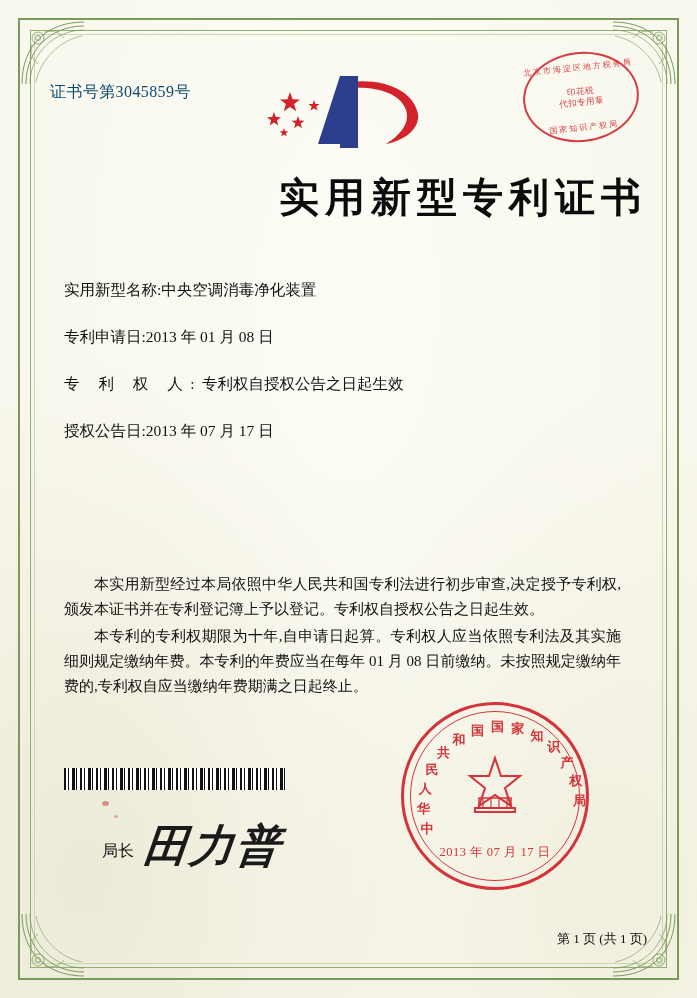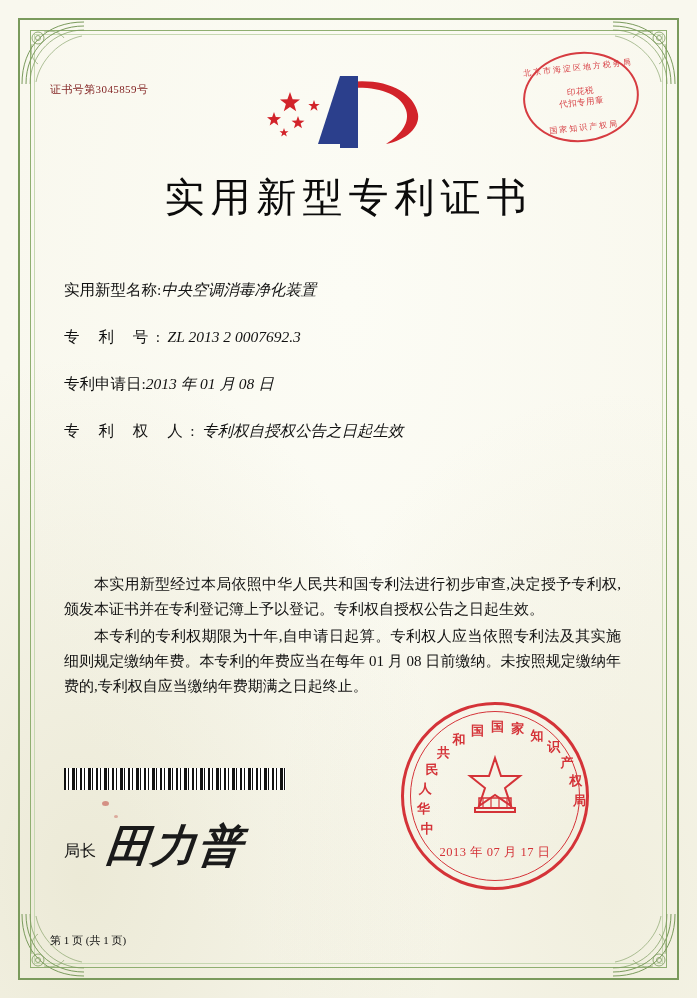--- a/index.html
+++ b/index.html
@@ -72,22 +72,22 @@
     left: 50px;
     top: 52px;
     right: 50px;
     bottom: 44px;
   }
 
   .cert-no {
     position: absolute;
     left: 0;
     top: 30px;
-    font-size: 11px;
-    color: #7f1d1d;
+    font-size: 16px;
+    color: #0c4a6e;
     letter-spacing: 0.4px;
   }
 
   
   .stamp-oval {
     position: absolute;
     right: 8px;
     top: 0px;
     width: 112px;
     height: 86px;
@@ -125,23 +125,23 @@
     transform: translateX(-50%);
     width: 190px;
     height: 84px;
   }
 
   .title {
     position: absolute;
     left: 0;
     right: 0;
     top: 118px;
-    text-align: center;
+    text-align: right;
     font-size: 40px;
-    font-weight: normal;
+    font-weight: bold;
     letter-spacing: 6px;
     color: #0b0b0b;
     font-family: "Liberation Serif", "DejaVu Serif", serif;
   }
 
   .fields {
     position: absolute;
     left: 14px;
     right: 10px;
     top: 228px;
@@ -150,21 +150,21 @@
   }
   .field-row {
     margin-bottom: 26px;
     white-space: nowrap;
   }
   .field-label {
     display: inline-block;
     color: #111;
   }
   .field-label.wide { letter-spacing: 7.5px; }
-  .field-value { color: #111; font-style: italic; }
+  .field-value { color: #111; }
 
   .body-text {
     position: absolute;
     left: 14px;
     right: 12px;
     top: 520px;
     font-size: 15px;
     line-height: 25px;
     color: #111;
     text-align: justify;
@@ -193,20 +193,21 @@
     left: 14px;
     bottom: 86px;
     display: flex;
     align-items: flex-end;
   }
   .sig-label {
     font-size: 16px;
     color: #111;
     margin-right: 10px;
     margin-bottom: 6px;
+    margin-left: 38px;
   }
   .sig-script {
     font-family: "DejaVu Serif", serif;
     font-size: 44px;
     font-style: italic;
     font-weight: bold;
     color: #1a1a1a;
     letter-spacing: 2px;
     transform: skewX(-6deg);
     line-height: 1;
@@ -260,22 +261,22 @@
     font-size: 12.5px;
     color: #d2232a;
     letter-spacing: 0.5px;
   }
 
   .page-footer {
     position: absolute;
     left: 0;
     right: 0;
     bottom: 6px;
-    text-align: left;
-    font-size: 11px;
+    text-align: right;
+    font-size: 13px;
     color: #111;
   }
 
   
   .blot {
     position: absolute;
     border-radius: 50%;
     background: #c0453e;
     opacity: 0.55;
   }
@@ -370,27 +371,27 @@
       </svg>
     </div>
 
     <div class="title">实用新型专利证书</div>
 
     <div class="fields">
       <div class="field-row">
         <span class="field-label">实用新型名称:</span><span class="field-value">中央空调消毒净化装置</span>
       </div>
       <div class="field-row">
-        <span class="field-label wide">专 利 号:</span><span class="field-value">ZL 2013 2 0007692.3</span>
-      </div>
-      <div class="field-row">
         <span class="field-label">专利申请日:</span><span class="field-value">2013 年 01 月 08 日</span>
       </div>
       <div class="field-row">
         <span class="field-label wide">专 利 权 人:</span><span class="field-value">专利权自授权公告之日起生效</span>
+      </div>
+      <div class="field-row">
+        <span class="field-label">授权公告日:</span><span class="field-value">2013 年 07 月 17 日</span>
       </div>
     </div>
 
     <div class="body-text">
       <p>本实用新型经过本局依照中华人民共和国专利法进行初步审查,决定授予专利权,颁发本证书并在专利登记簿上予以登记。专利权自授权公告之日起生效。</p>
       <p>本专利的专利权期限为十年,自申请日起算。专利权人应当依照专利法及其实施细则规定缴纳年费。本专利的年费应当在每年 01 月 08 日前缴纳。未按照规定缴纳年费的,专利权自应当缴纳年费期满之日起终止。</p>
     </div>
 
     <div class="barcode"></div>
 

